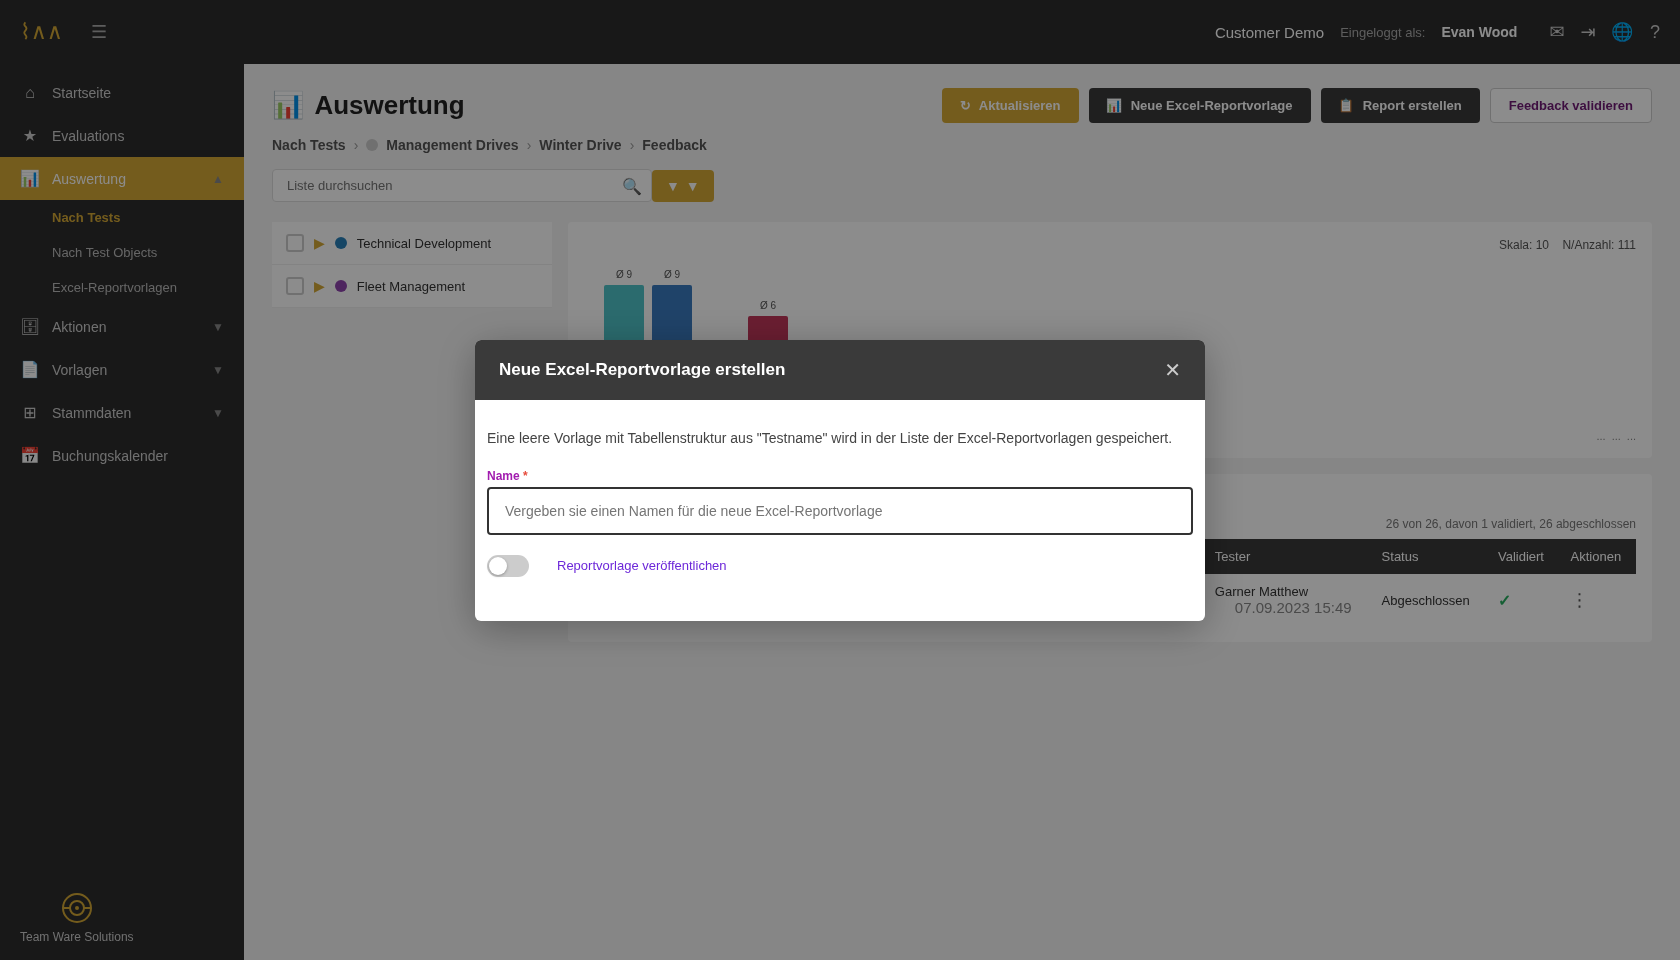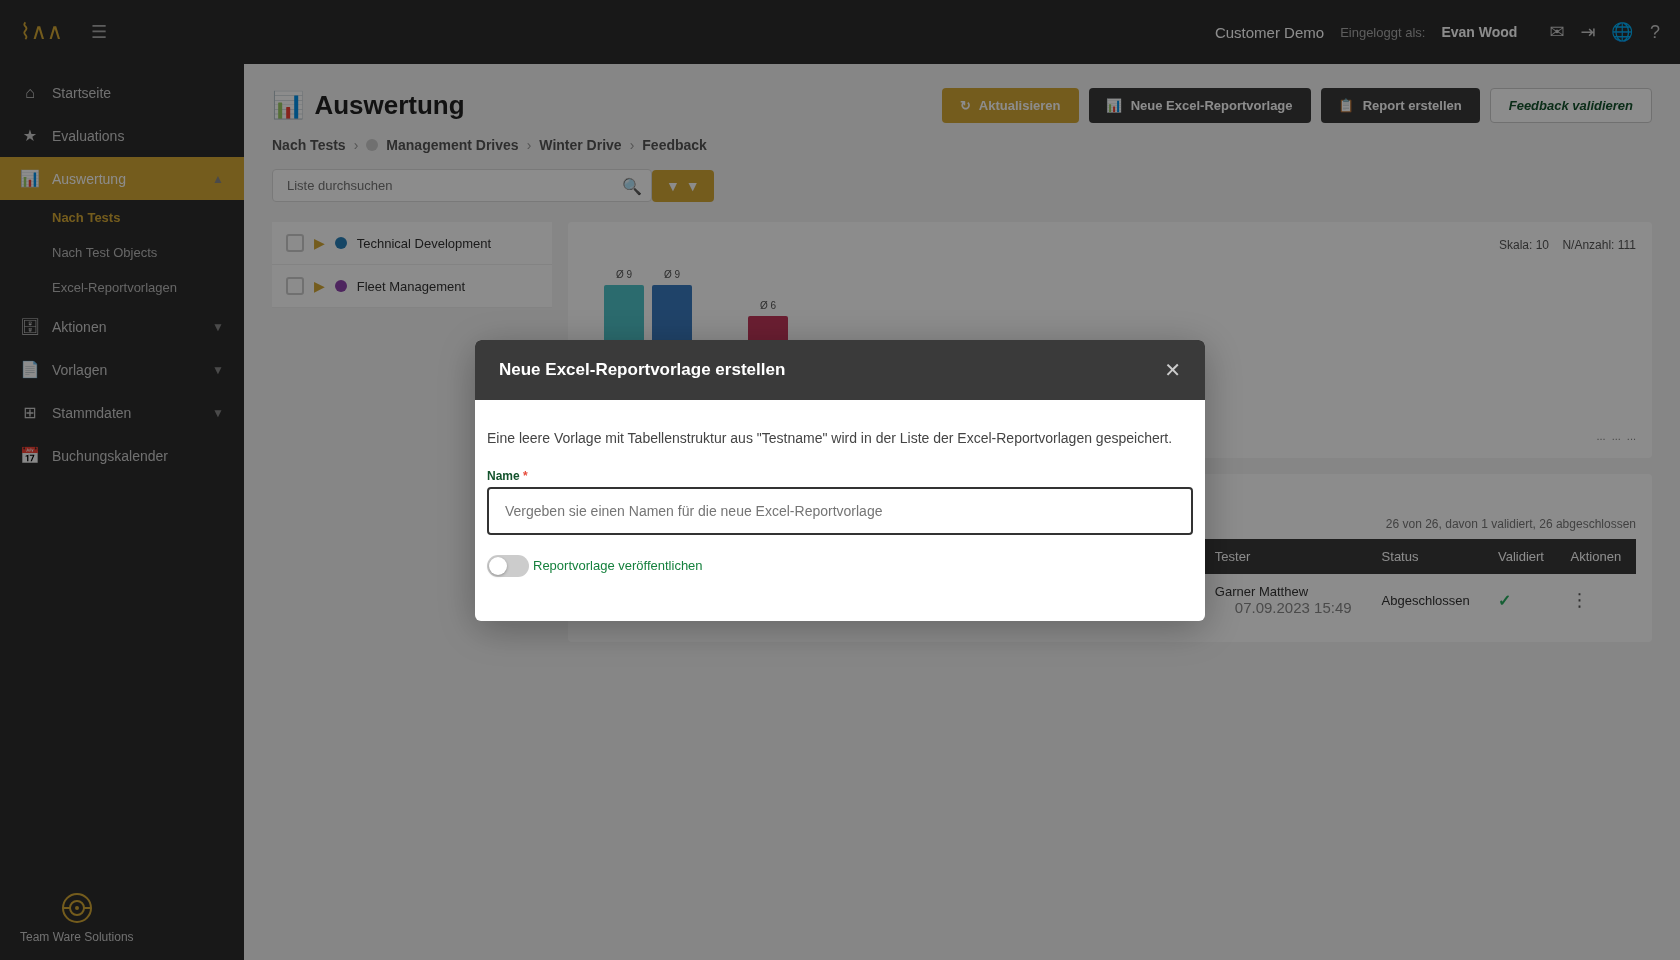--- a/index.html
+++ b/index.html
@@ -52,21 +52,21 @@
 
     
     .page-header {
       display: flex; align-items: center; gap: 16px; margin-bottom: 14px;
     }
     .page-title { font-size: 26px; font-weight: 700; color: #222; display: flex; align-items: center; gap: 10px; }
     .header-actions { display: flex; gap: 10px; margin-left: auto; }
     .btn { padding: 9px 18px; border-radius: 4px; border: none; cursor: pointer; font-size: 13px; font-weight: 600; display: flex; align-items: center; gap: 8px; }
     .btn-yellow { background: #d4a835; color: #fff; }
     .btn-dark { background: #3a3a3a; color: #fff; }
-    .btn-outline { background: #fff; color: #14532d; border: 1px solid #ccc; font-style: italic; }
+    .btn-outline { background: #fff; color: #701a75; border: 1px solid #ccc; }
 
     
     .breadcrumb { display: flex; align-items: center; gap: 8px; font-size: 14px; color: #555; margin-bottom: 16px; }
     .breadcrumb-item { font-weight: 600; }
     .breadcrumb-sep { color: #999; }
     .breadcrumb-dot { width: 12px; height: 12px; border-radius: 50%; background: #ccc; display: inline-block; }
 
     
     .search-row { display: flex; align-items: center; margin-bottom: 20px; }
     .search-input-wrap { position: relative; flex: 1; max-width: 380px; }
@@ -145,27 +145,27 @@
       display: flex; align-items: center; justify-content: space-between;
     }
     .modal-title { font-size: 17px; font-weight: 600; }
     .modal-close { cursor: pointer; font-size: 20px; color: #ccc; }
     .modal-body { padding: 28px 12px 20px; }
     .modal-desc { font-size: 14px; color: #444; margin-bottom: 20px; line-height: 1.5; }
     .modal-field { margin-bottom: 20px; }
     .modal-field-label {
       font-size: 12px; color: #555; margin-bottom: 4px; font-weight: 600;
     }
-    .modal-field-label span { color: #14532d; }
+    .modal-field-label span { color: #a21caf; }
     .modal-input-wrap { border: 2px solid #333; border-radius: 4px; }
     .modal-input {
       width: 100%; padding: 14px 16px; font-size: 14px; border: none; outline: none;
       border-radius: 4px; color: #999; background: #fff;
     }
-    .modal-toggle-row { display: flex; align-items: center; gap: 4px; color: #15803d; font-size: 13px; margin-bottom: 24px; }
+    .modal-toggle-row { display: flex; align-items: center; gap: 28px; color: #6d28d9; font-size: 13px; margin-bottom: 24px; }
     .toggle-switch {
       width: 42px; height: 22px; background: #ccc; border-radius: 11px;
       position: relative; cursor: pointer; flex-shrink: 0;
     }
     .toggle-knob {
       width: 18px; height: 18px; background: #fff; border-radius: 50%;
       position: absolute; top: 2px; left: 2px;
       box-shadow: 0 1px 3px rgba(0,0,0,0.3);
     }
     .modal-footer { display: flex; justify-content: center; gap: 16px; padding-bottom: 8px; }

